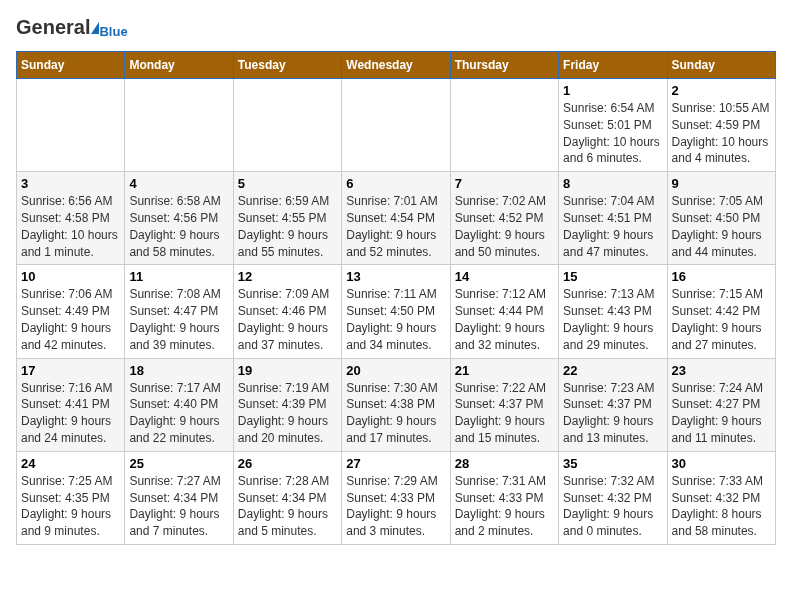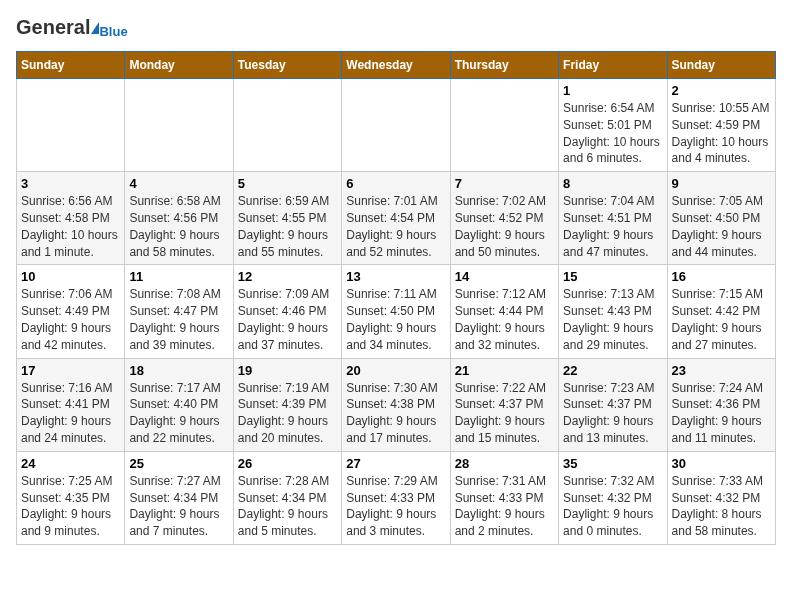--- a/index.html
+++ b/index.html
@@ -270,21 +270,21 @@
         </td>
         <td>
           <span class="day-number">22</span>
           <div class="day-info">Sunrise: 7:23 AM
 Sunset: 4:37 PM
 Daylight: 9 hours and 13 minutes.</div>
         </td>
         <td>
           <span class="day-number">23</span>
           <div class="day-info">Sunrise: 7:24 AM
-Sunset: 4:36 PM
+Sunset: 4:27 PM
 Daylight: 9 hours and 11 minutes.</div>
         </td>
       </tr>
       <tr>
         <td>
           <span class="day-number">24</span>
           <div class="day-info">Sunrise: 7:25 AM
 Sunset: 4:35 PM
 Daylight: 9 hours and 9 minutes.</div>
         </td>

